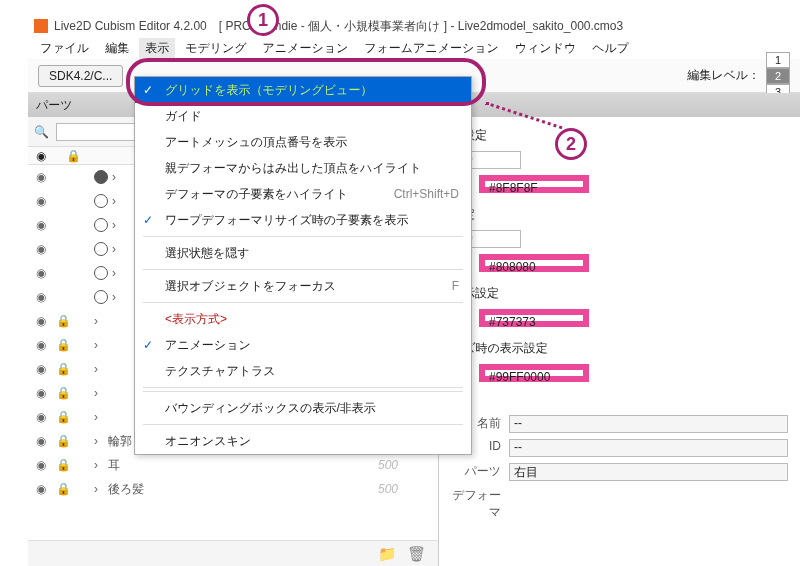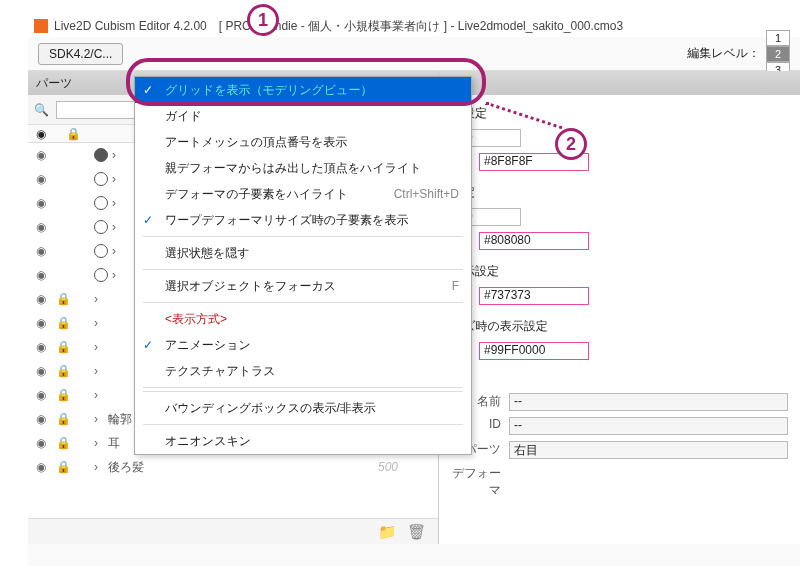--- a/index.html
+++ b/index.html
@@ -37,45 +37,55 @@
 .folder{color:#f0a500;font-size:15px}
 .trash{color:#888;font-size:15px}
 .right{flex:1;background:#fff}
 .righthdr{height:24px;background:linear-gradient(#d8d8d8,#c8c8c8)}
 .rpad{padding:0 12px}
 .rgroup{margin-top:6px}
 .rlabel{padding:4px 0}
 .rline{display:flex;align-items:center;gap:8px;padding:3px 0}
 .swatch{width:20px;height:16px;border:1px solid #999}
 .ninput{width:70px;height:18px;border:1px solid #bbb;padding-left:4px;background:#fff}
-.tinput{width:110px;height:18px;border:1px solid #ec4899;padding-left:4px;background:#fff}
+.tinput{width:110px;height:18px;border:6px solid #ec4899;padding-left:4px;background:#fff}
 .frow{display:flex;align-items:flex-start;height:24px}
 .flab{width:58px;text-align:right;padding-right:8px;color:#555}
 .fval{flex:1;border:1px solid #bbb;height:18px;padding-left:4px;background:#f5f5f5}
 .dropdown{position:absolute;left:134px;top:76px;width:338px;background:#fff;border:1px solid #aaa;box-shadow:2px 2px 6px rgba(0,0,0,.2);z-index:10}
 .dditem{height:26px;display:flex;align-items:center;padding-left:30px;padding-right:12px;position:relative}
 .dditem.hl{background:#0066d6;color:#fff}
-.dditem.hl *{color:#5eead4}
+.dditem.hl *{color:#bef264}
 .ddsep{height:1px;background:#ddd;margin:3px 8px}
 .ddcheck{position:absolute;left:8px;color:#0066d6}
 .dditem.hl .ddcheck{color:#fff}
 .ddshort{margin-left:auto;color:#888}
 .ddsub{color:#b91c1c}
 .bubble{position:absolute;width:32px;height:32px;border:3px solid #a6216f;border-radius:50%;background:#fff;display:flex;align-items:center;justify-content:center;font-size:18px;font-weight:bold;color:#a6216f;z-index:30}
 .ring1{position:absolute;left:126px;top:58px;width:360px;height:48px;border:4px solid #a6216f;border-radius:22px;z-index:25;pointer-events:none}
 .dots{position:absolute;border-top:3px dotted #a6216f;z-index:24;pointer-events:none}
 </style>
 </head>
 <body>
 
 <div class="frame">
   <div class="titlebar">
     <div class="logo"></div>
     <div class="title">Live2D Cubism Editor 4.2.00　[ PRO for indie - 個人・小規模事業者向け ]  -  Live2dmodel_sakito_000.cmo3</div>
   </div>
+  <div class="menubar" id="menubar">
+      <span class="menuitem">ファイル</span>
+      <span class="menuitem">編集</span>
+      <span class="menuitem open">表示</span>
+      <span class="menuitem">モデリング</span>
+      <span class="menuitem">アニメーション</span>
+      <span class="menuitem">フォームアニメーション</span>
+      <span class="menuitem">ウィンドウ</span>
+      <span class="menuitem">ヘルプ</span>
+    </div>
   <div class="toolbar">
     <div class="sdkbtn">SDK4.2/C...</div>
     <div class="editlevel">
       <span>編集レベル：</span>
       <span id="levels">
           <span class="lvlbtn">1</span>
           <span class="lvlbtn active">2</span>
           <span class="lvlbtn">3</span>
         </span>
     </div>

